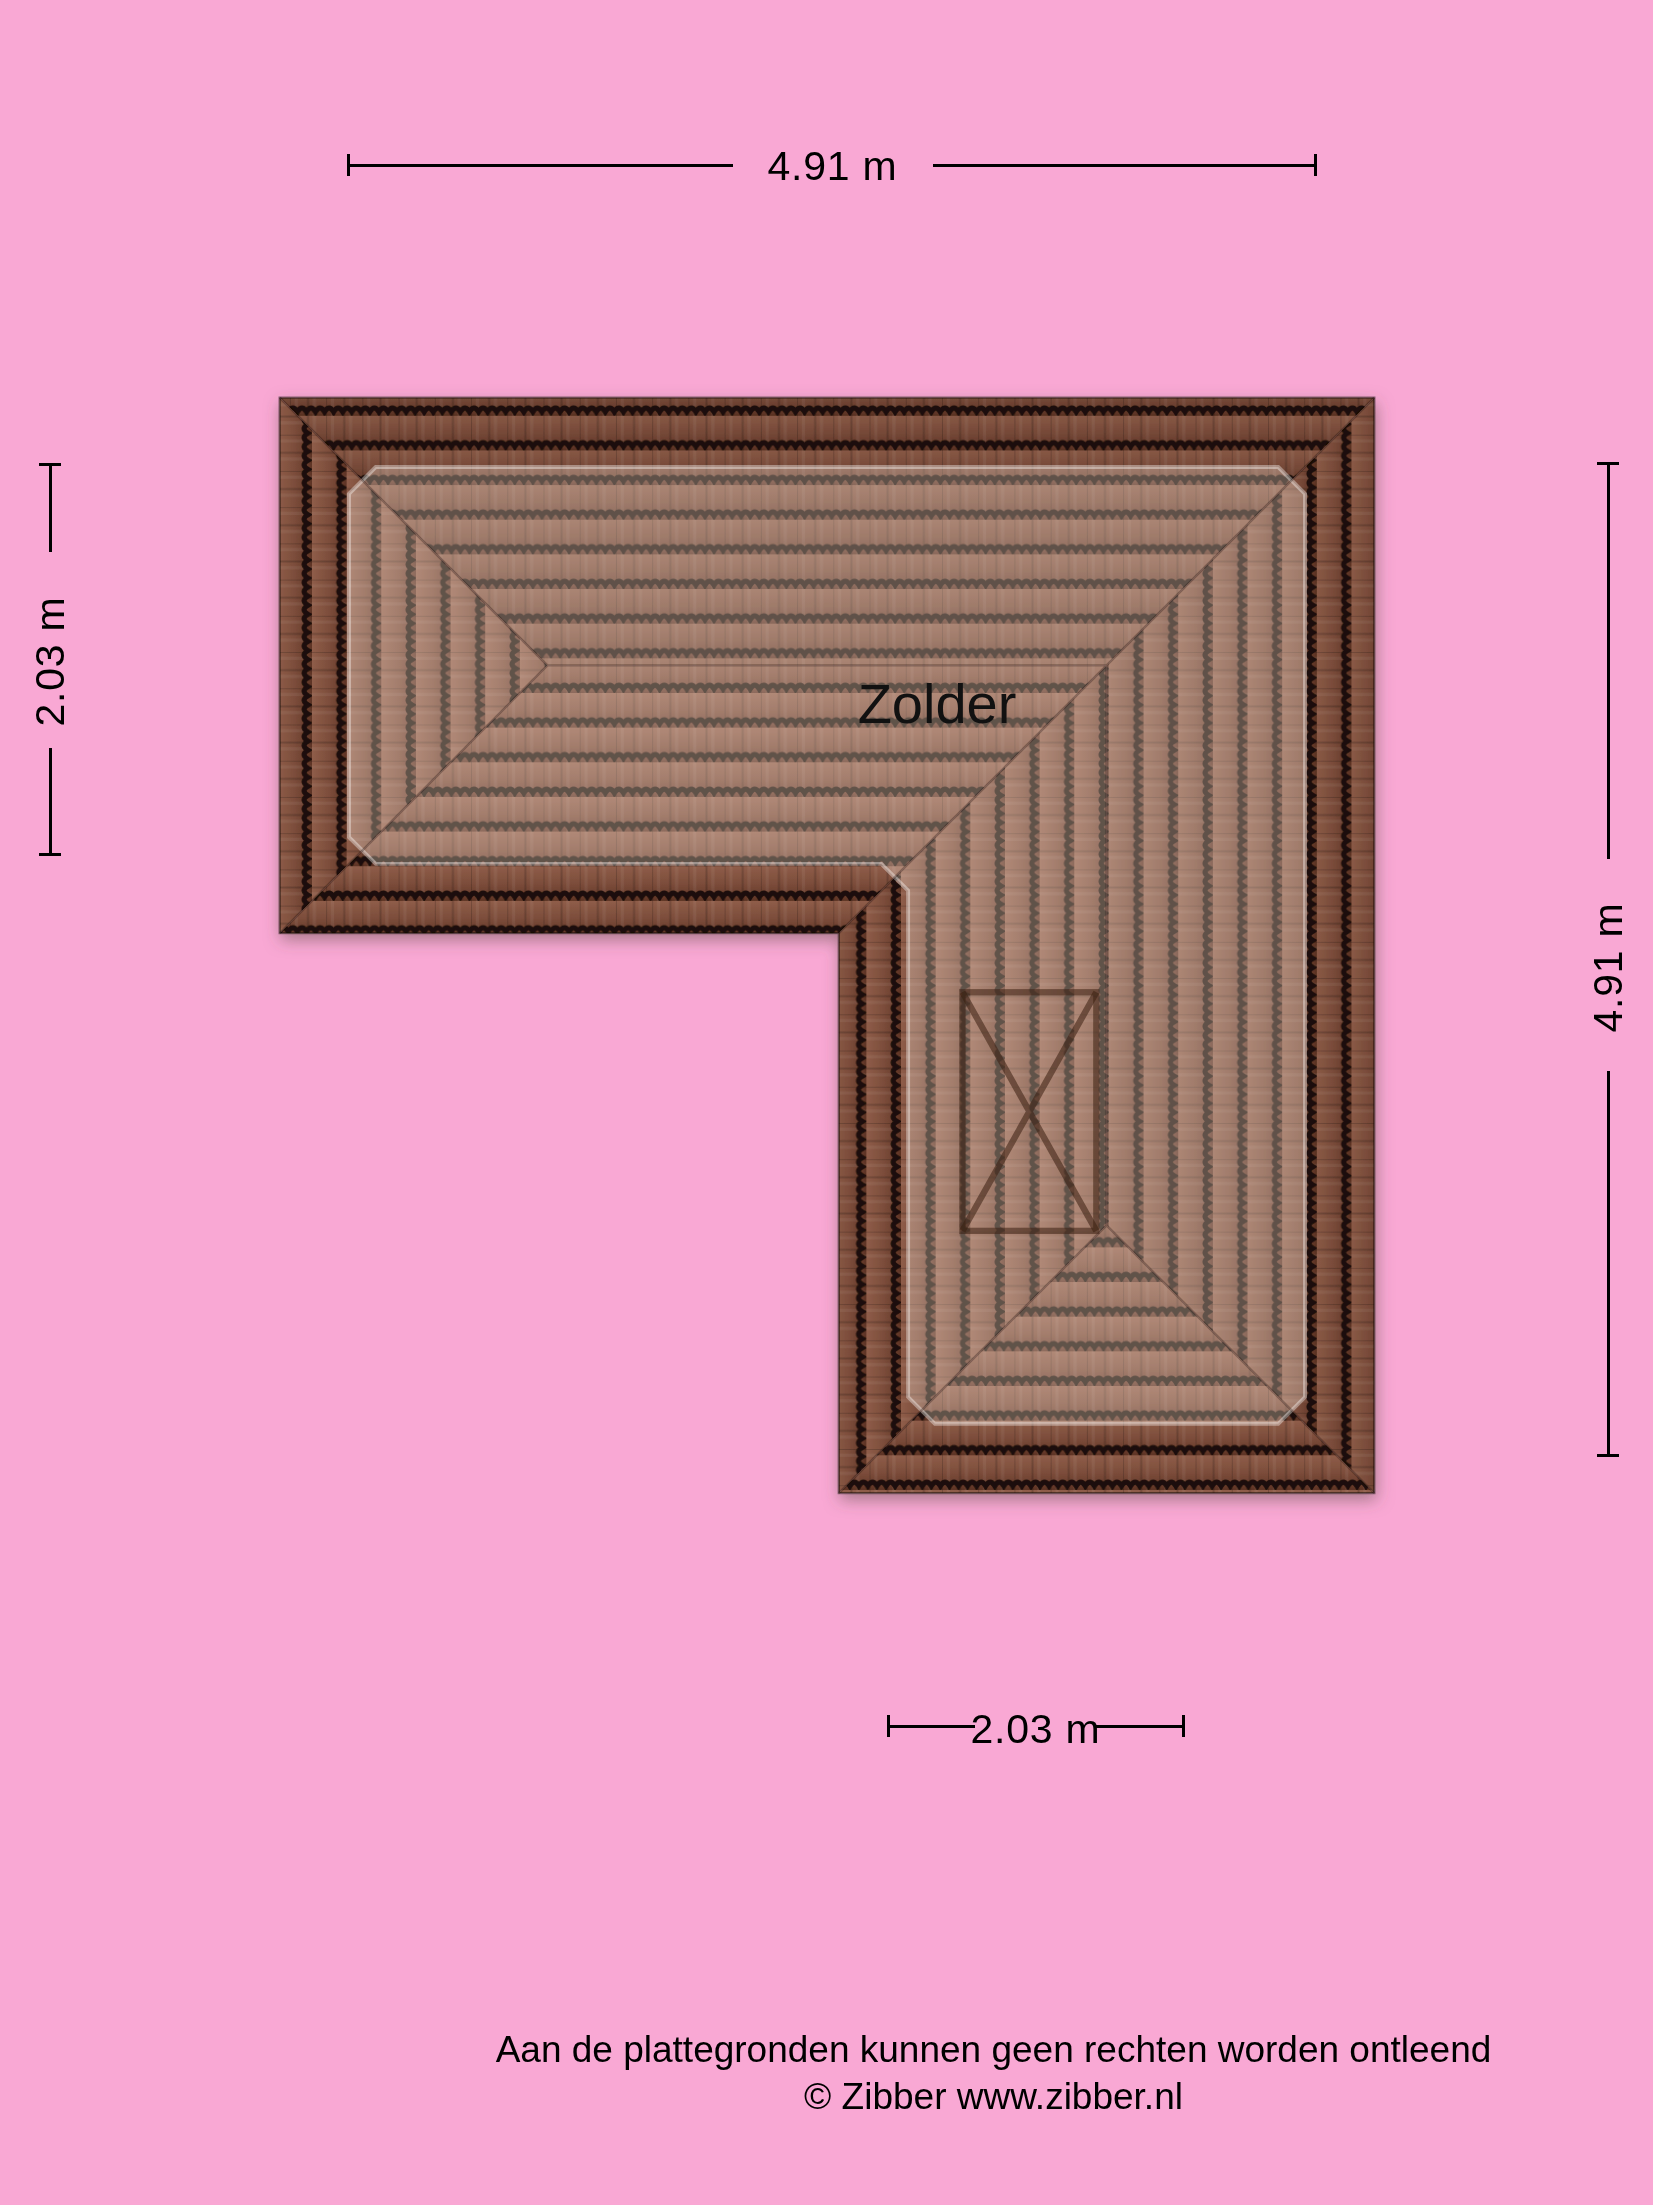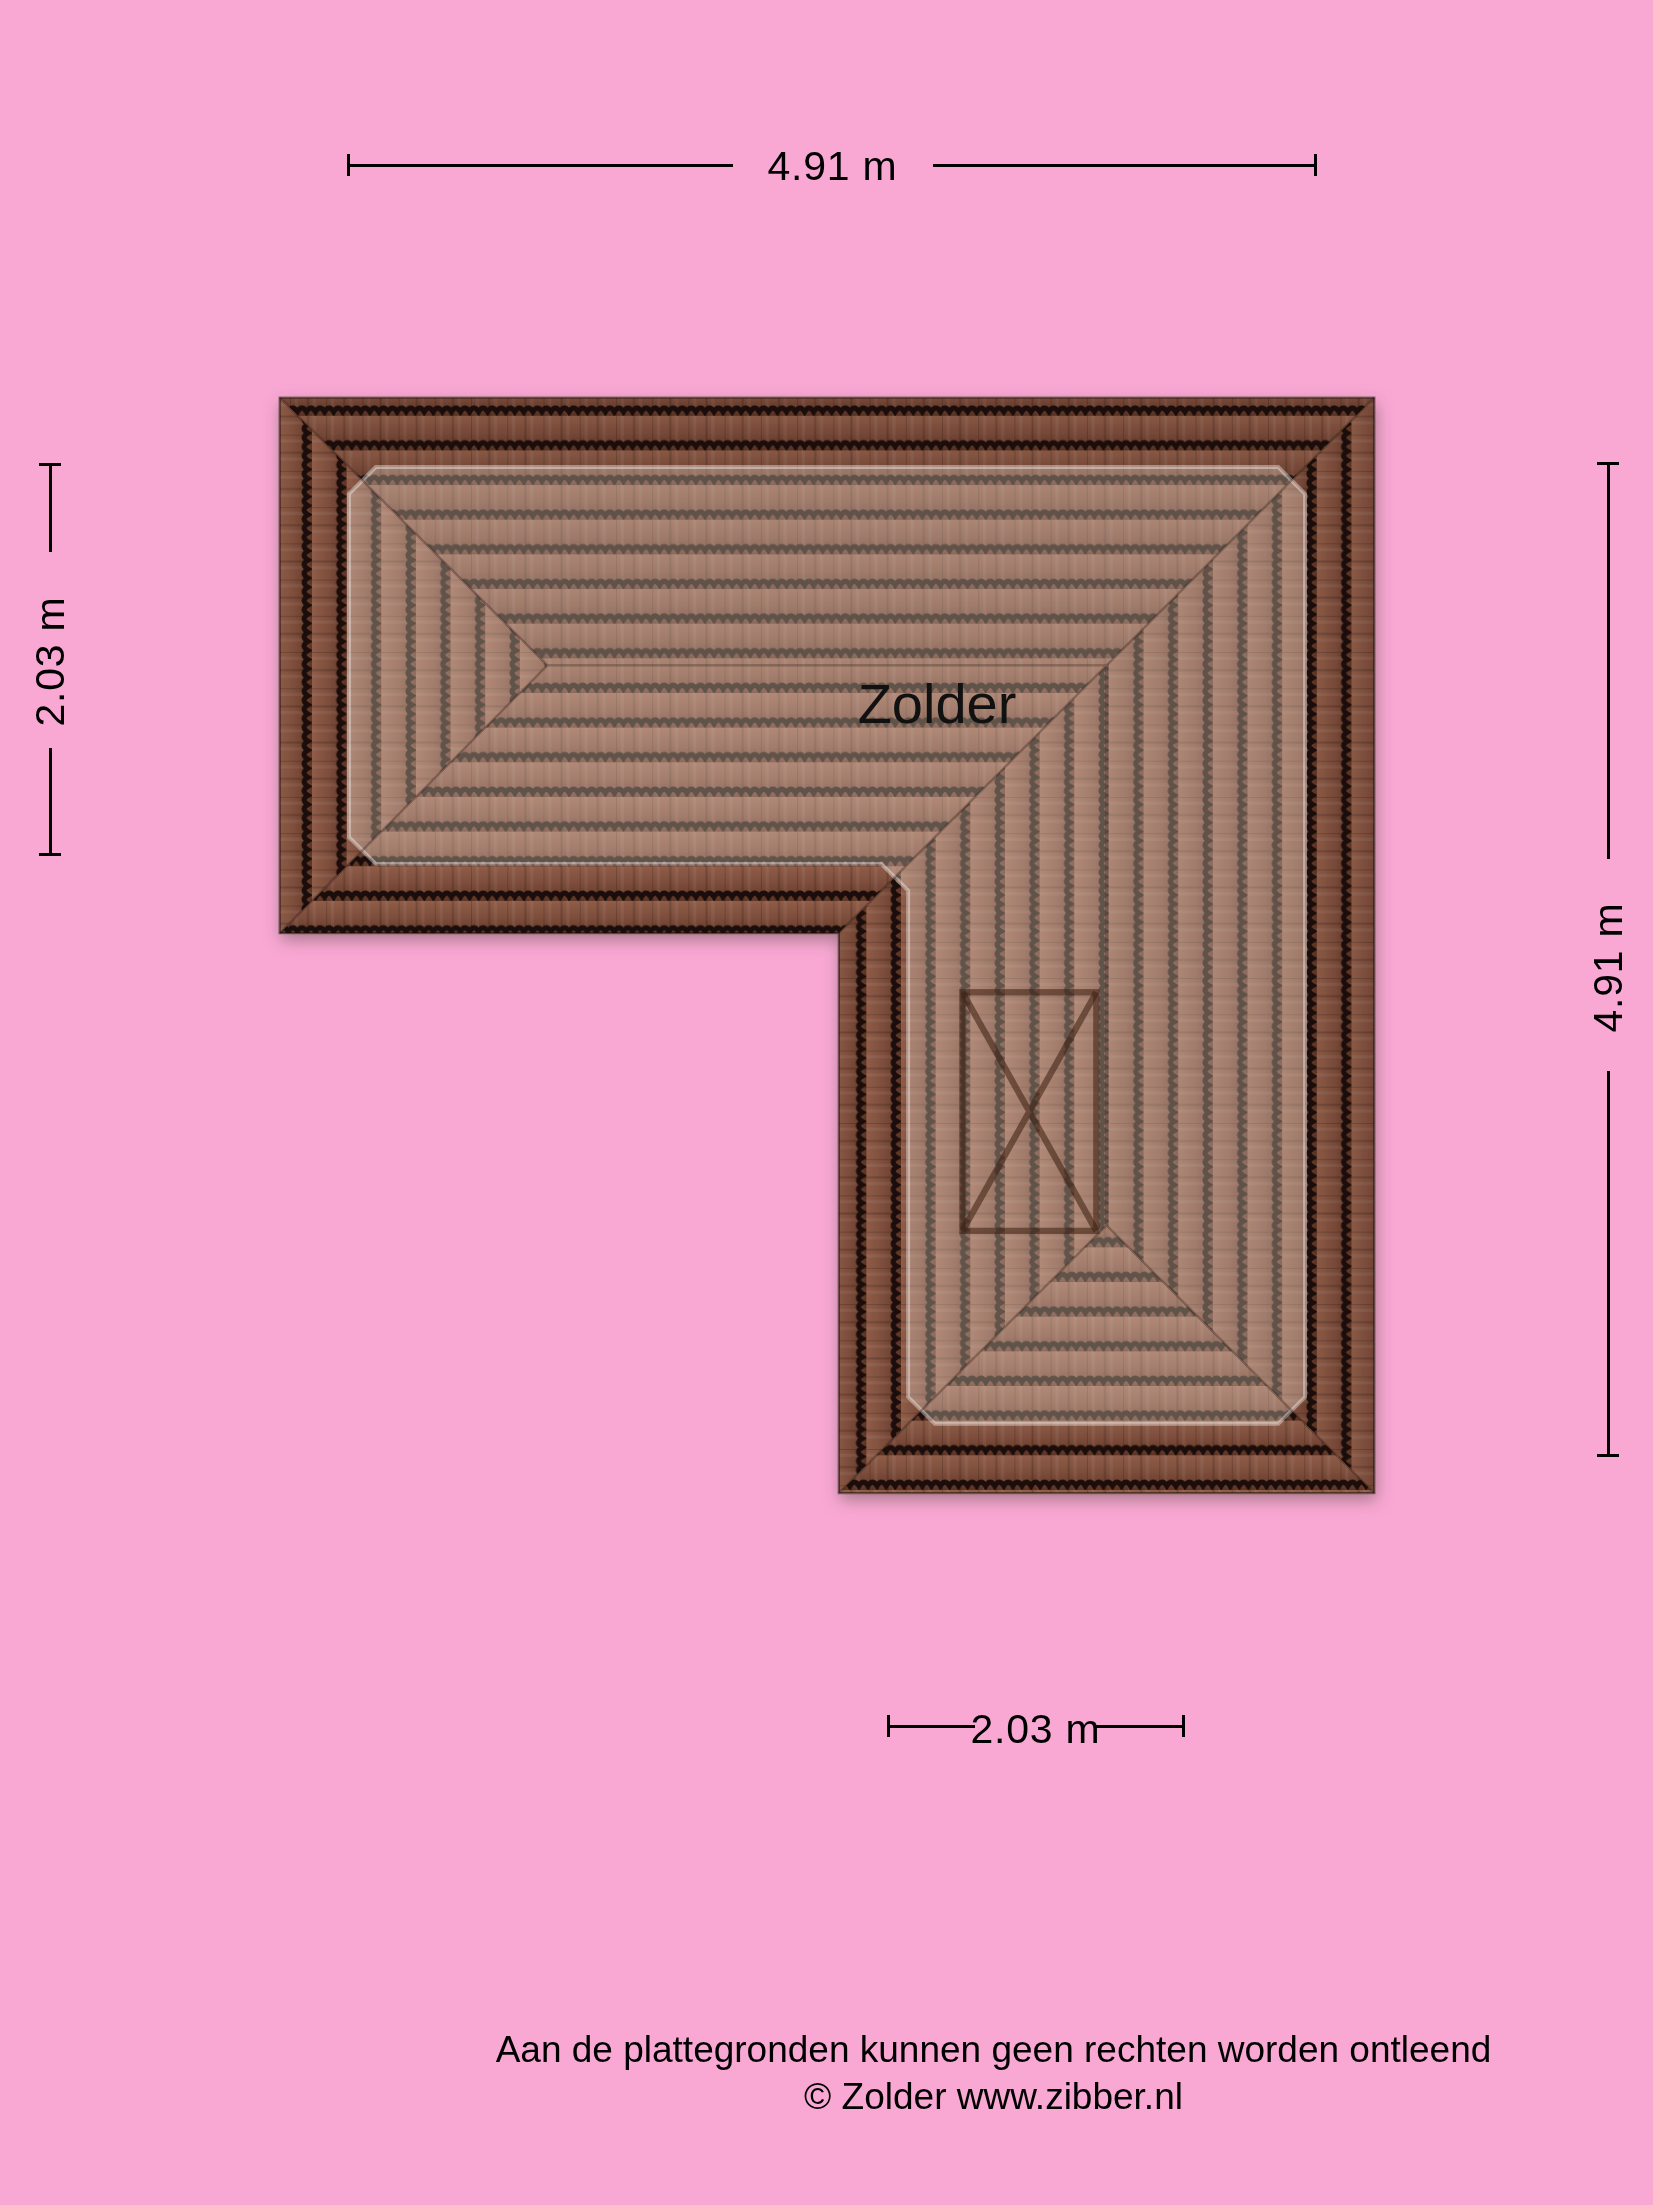--- a/index.html
+++ b/index.html
@@ -155,17 +155,17 @@
     <div class="dim-line" style="left:888px; top:1725px; width:87px; height:3.2px;"></div>
     <div class="dim-label" style="left:941px; top:1706px; width:189px;">2.03 m</div>
     <div class="dim-line" style="left:1096px; top:1725px; width:87px; height:3.2px;"></div>
     <div class="dim-tick" style="left:1182px; top:1715px; width:3.2px; height:22px;"></div>
   </div>
 
   <div class="room-label" style="left:819px; top:671px; width:236px;">Zolder</div>
 
   <div class="footer-block">
     <div>Aan de plattegronden kunnen geen rechten worden ontleend</div>
-    <div>© Zolder www.zibber.nl</div>
+    <div>© Zibber www.zibber.nl</div>
   </div>
 
 </div>
 
 
 </body></html>

